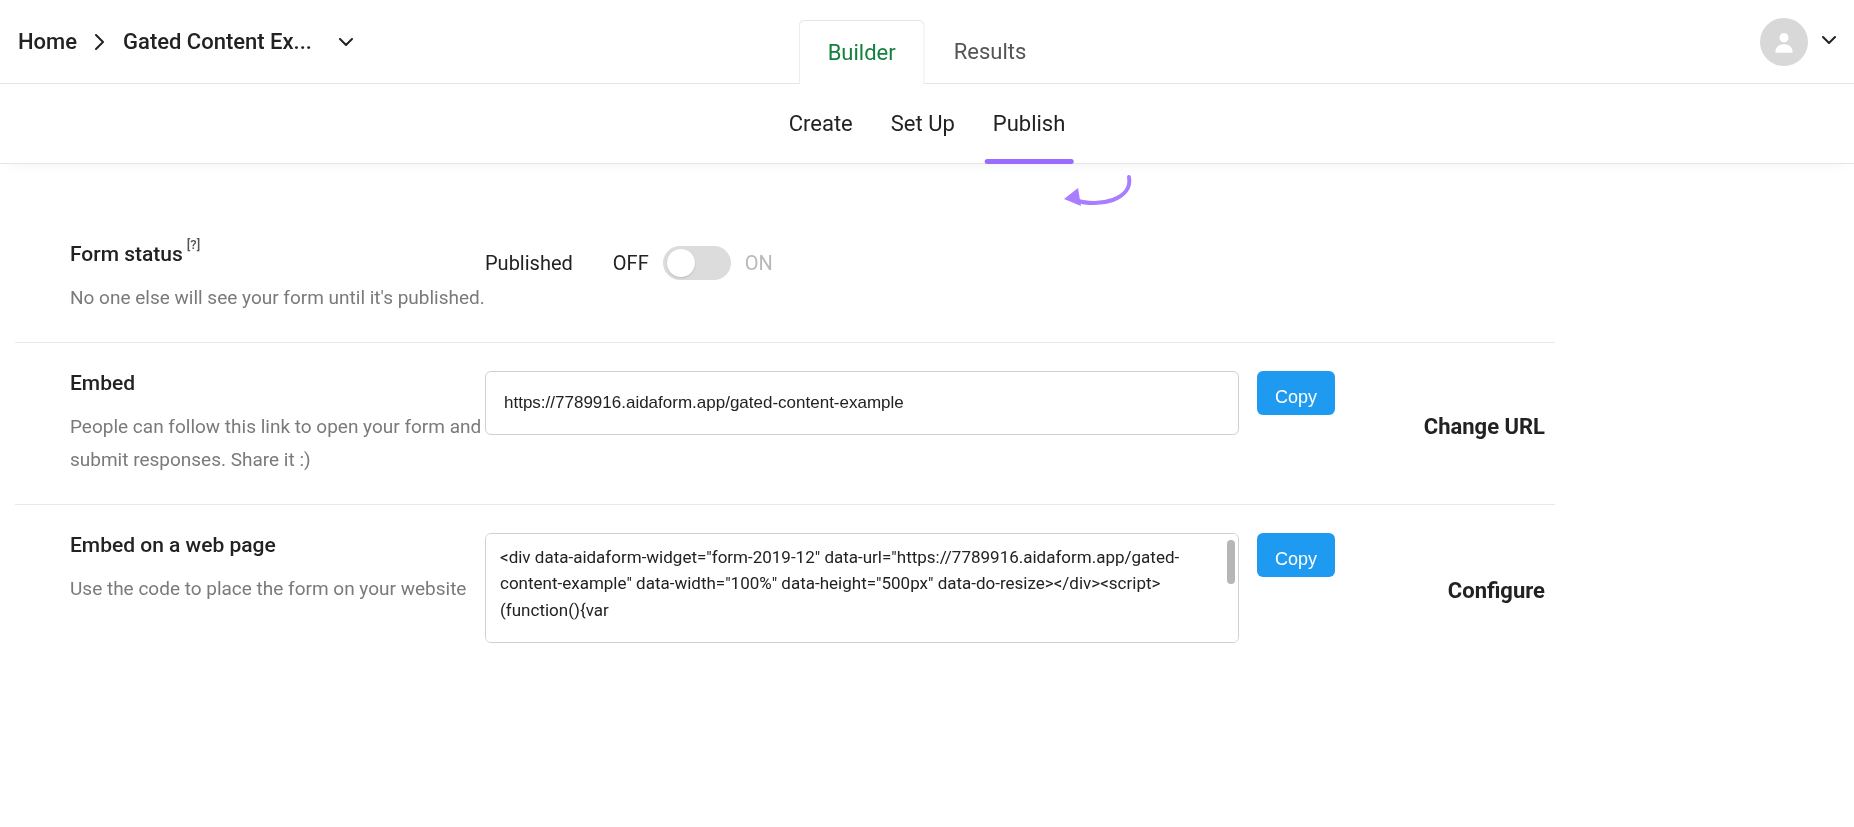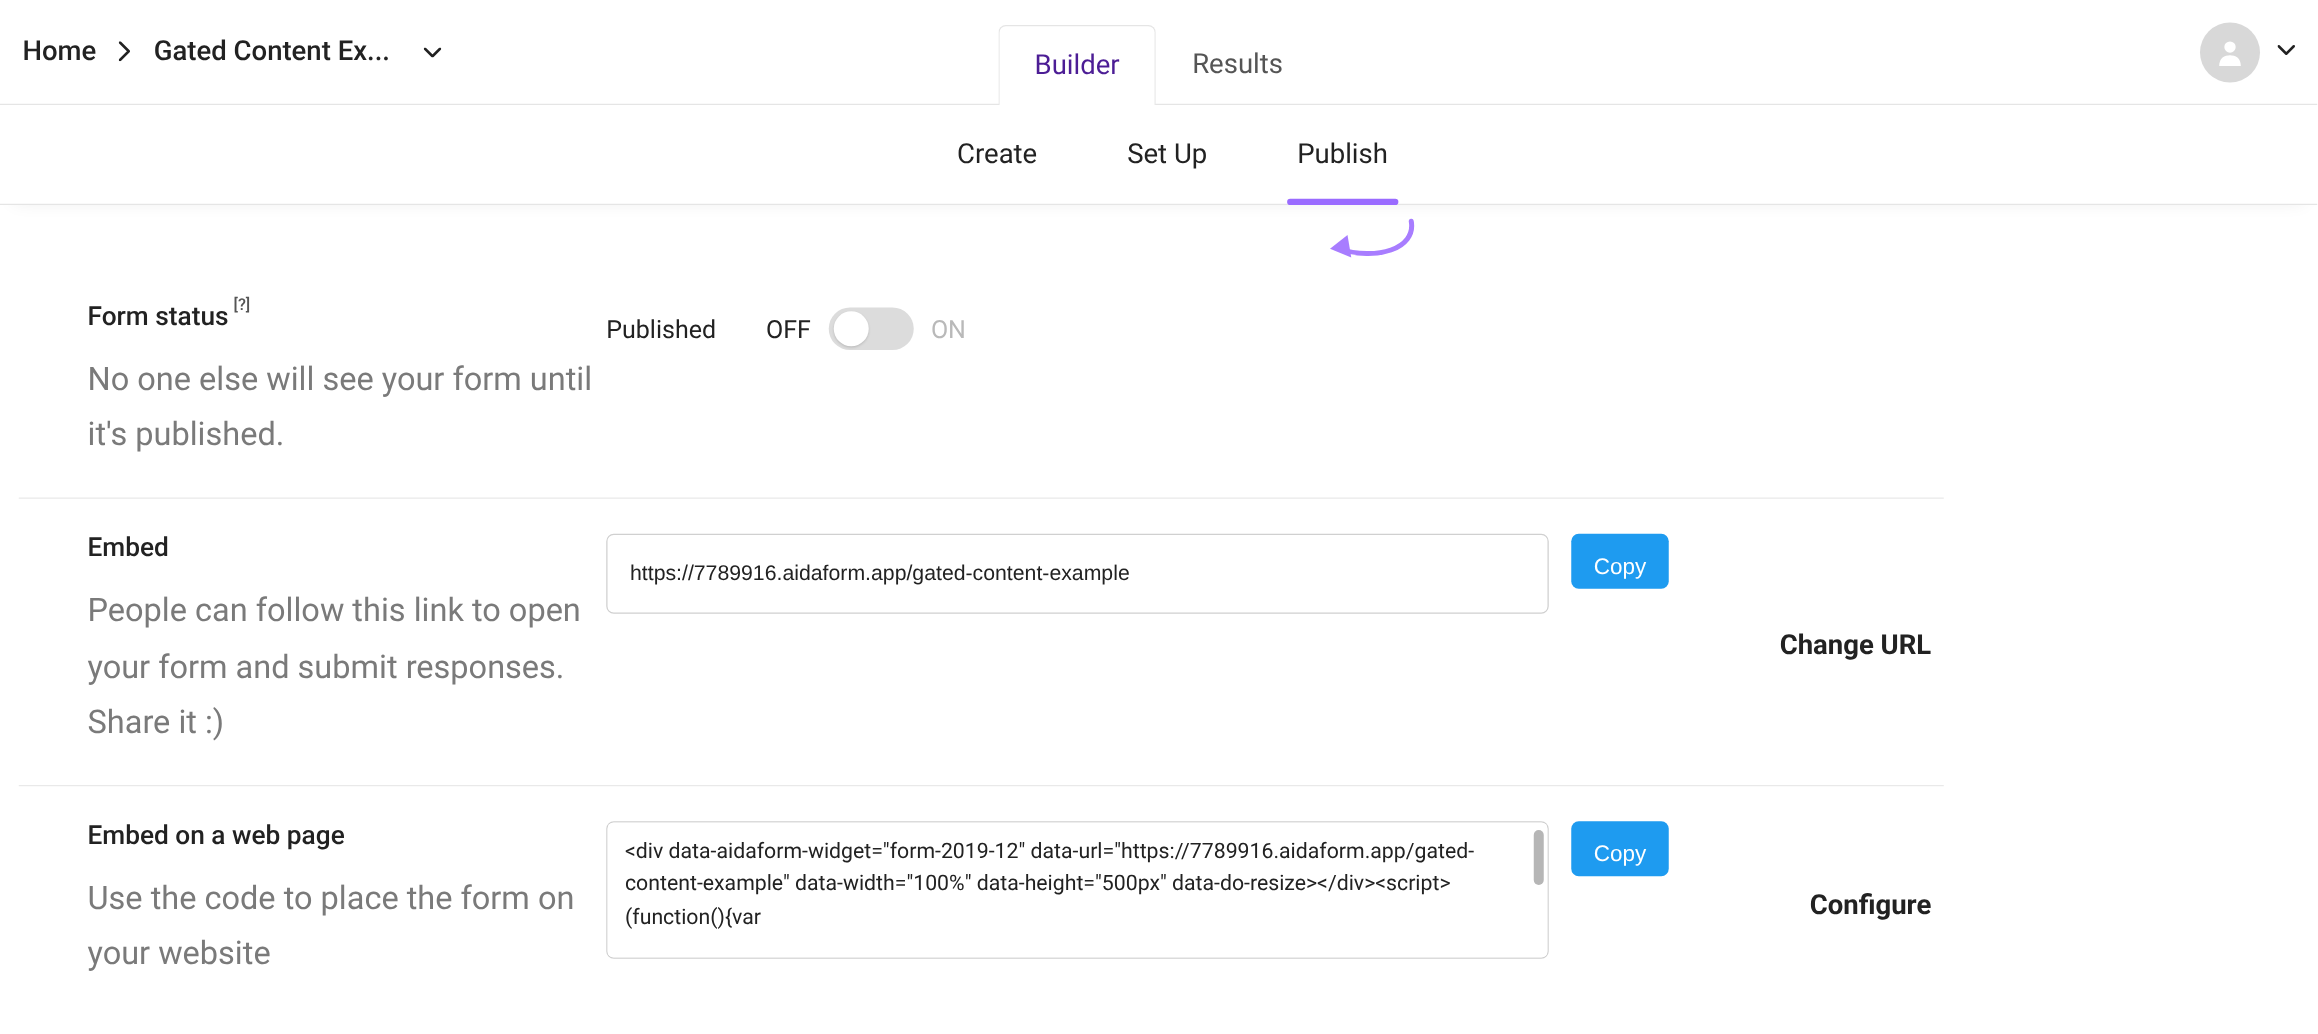--- a/index.html
+++ b/index.html
@@ -59,21 +59,21 @@
     font-size: 22px;
     color: #555;
     cursor: pointer;
     border: 1px solid transparent;
     border-bottom: none;
     height: 64px;
     display: flex;
     align-items: center;
   }
   .top-tab.active {
-    color: #4c1d95;
+    color: #15803d;
     border-color: #e5e5e5;
     border-top-left-radius: 6px;
     border-top-right-radius: 6px;
     background: #fff;
     position: relative;
     bottom: -1px;
   }
 
   .top-user {
     margin-left: auto;
@@ -97,24 +97,23 @@
     display: flex;
     align-items: center;
     position: relative;
     box-shadow: 0 8px 14px -10px rgba(0,0,0,0.08);
   }
   .sub-tabs {
     position: absolute;
     left: 50%;
     transform: translateX(-50%);
     display: flex;
-    gap: 56px;
+    gap: 22px;
     height: 100%;
     align-items: center;
-    margin-left: 11px;
   }
   .sub-tab {
     font-size: 22px;
     color: #222;
     cursor: pointer;
     padding: 0 8px;
     height: 100%;
     display: flex;
     align-items: center;
     position: relative;
@@ -193,21 +192,21 @@
     gap: 4px;
   }
   .help-sup {
     font-size: 13px;
     color: #555;
     position: relative;
     top: -5px;
     cursor: pointer;
   }
   .section-desc {
-    font-size: 26px;
+    font-size: 19px;
     color: #7a7a7a;
     line-height: 1.7;
   }
 
   .section-mid {
     flex: 1;
     min-width: 0;
     display: flex;
     align-items: flex-start;
     gap: 18px;

